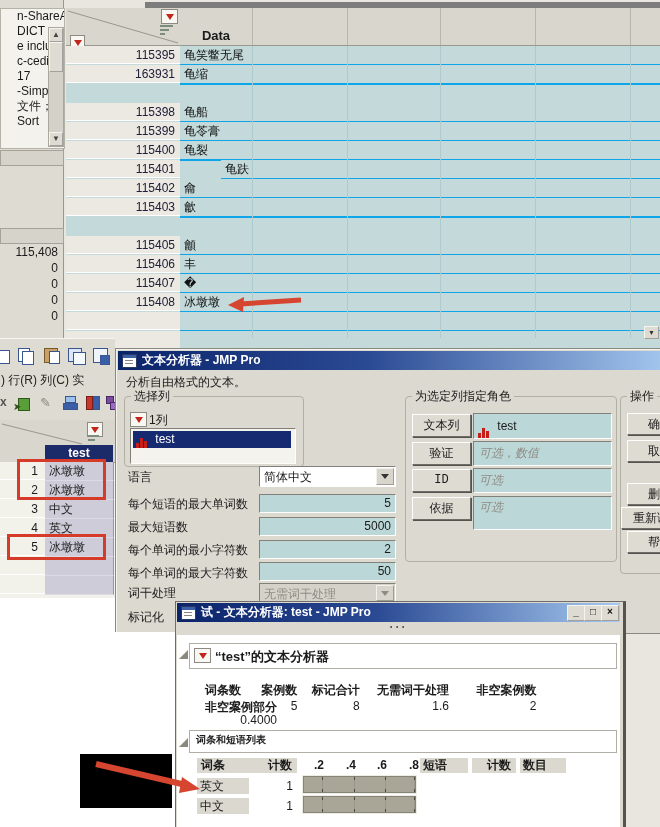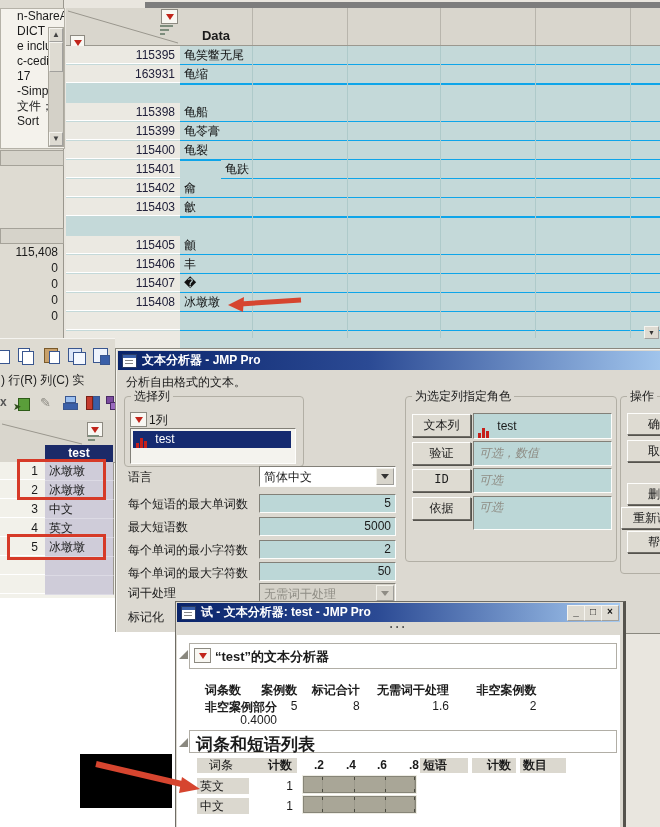--- a/index.html
+++ b/index.html
@@ -391,23 +391,23 @@
       <div class="abs" style="left:14px;top:64px;">
         <span class="statcell" style="width:50px;">2</span>
         <span class="statcell" style="width:53px;">5</span>
         <span class="statcell" style="width:59px;">8</span>
         <span class="statcell" style="width:86px;">1.6</span>
         <span class="statcell" style="width:84px;">2</span>
         <span class="statcell" style="width:86px;">0.4000</span>
       </div>
       <div class="outline-tri abs" style="left:2px;top:103px;"></div>
       <div class="obox" style="left:12px;top:95px;width:426px;height:21px;">
-        <span class="abs" style="left:6px;top:2px;font-weight:bold;font-size:17px;">词条和短语列表</span>
-      </div>
-      <div class="thcell" style="left:20px;top:123px;width:64px;padding-left:12px;font-weight:normal;">词条</div>
+        <span class="abs" style="left:6px;top:2px;font-weight:bold;font-size:10px;">词条和短语列表</span>
+      </div>
+      <div class="thcell" style="left:20px;top:123px;width:64px;padding-left:4px;font-weight:bold;">词条</div>
       <div class="thcell" style="left:76px;top:123px;width:44px;text-align:right;padding-right:5px;font-weight:bold;">计数</div>
       <span class="abs" style="left:131px;top:123px;width:22px;text-align:center;font-weight:bold;">.2</span>
       <span class="abs" style="left:163px;top:123px;width:22px;text-align:center;font-weight:bold;">.4</span>
       <span class="abs" style="left:194px;top:123px;width:22px;text-align:center;font-weight:bold;">.6</span>
       <span class="abs" style="left:226px;top:123px;width:22px;text-align:center;font-weight:bold;">.8</span>
       <div class="thcell" style="left:243px;top:123px;width:48px;padding-left:3px;font-weight:bold;">短语</div>
       <div class="thcell" style="left:295px;top:123px;width:44px;text-align:right;padding-right:5px;font-weight:bold;">计数</div>
       <div class="thcell" style="left:343px;top:123px;width:46px;padding-left:3px;font-weight:bold;">数目</div>
 
       <div class="thcell" style="left:20px;top:143px;width:52px;height:16px;line-height:16px;padding-left:3px;">英文</div>

